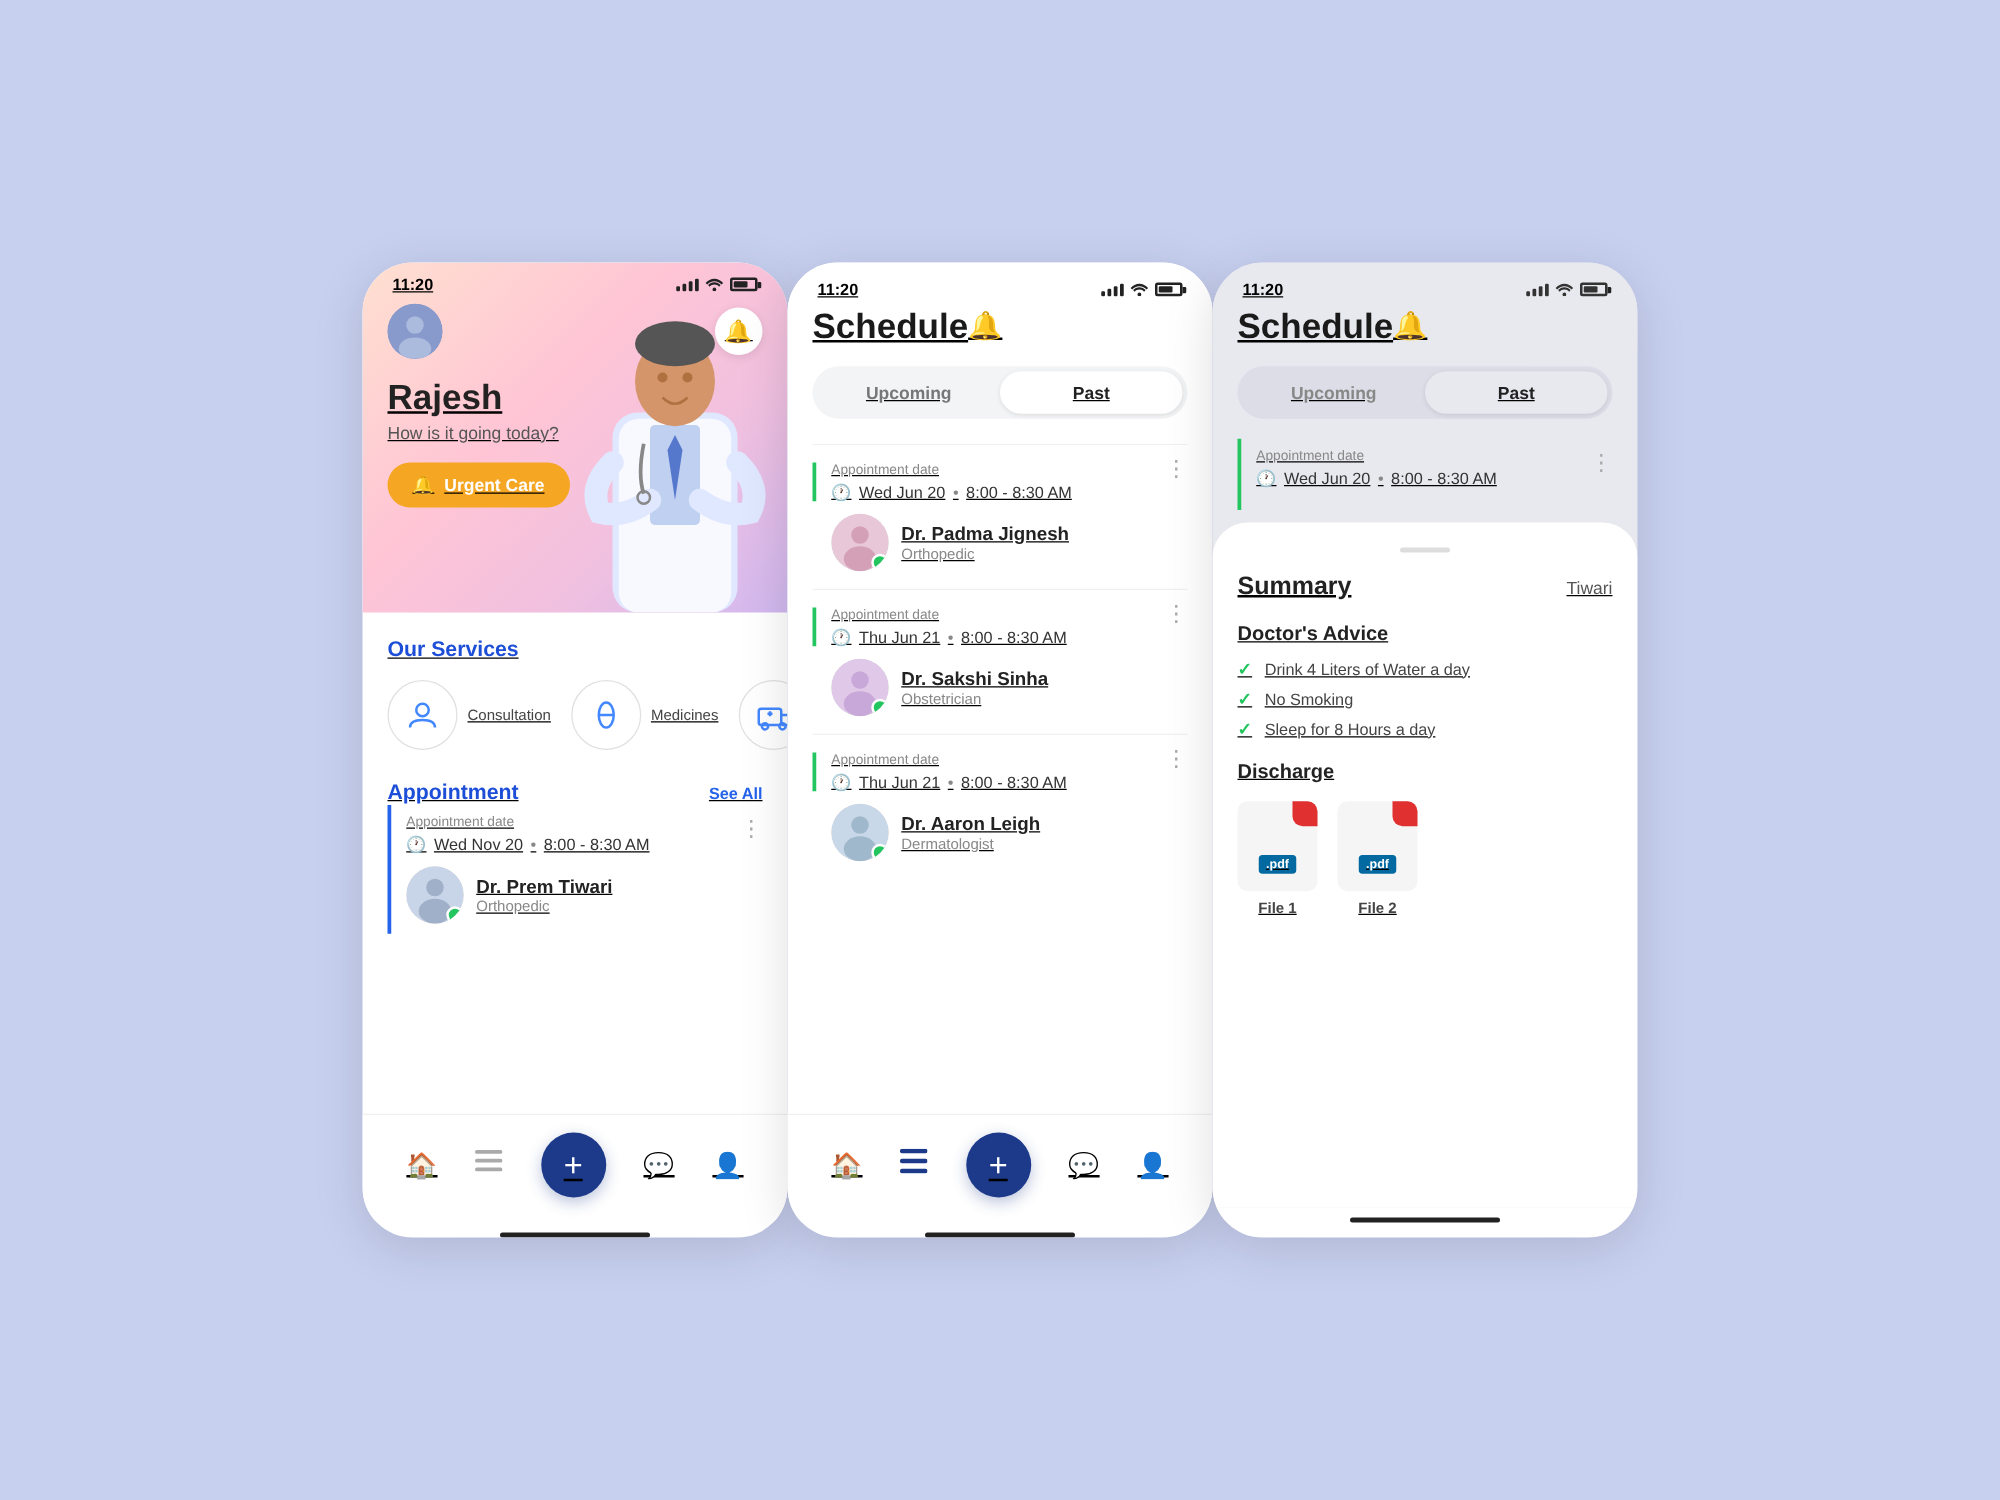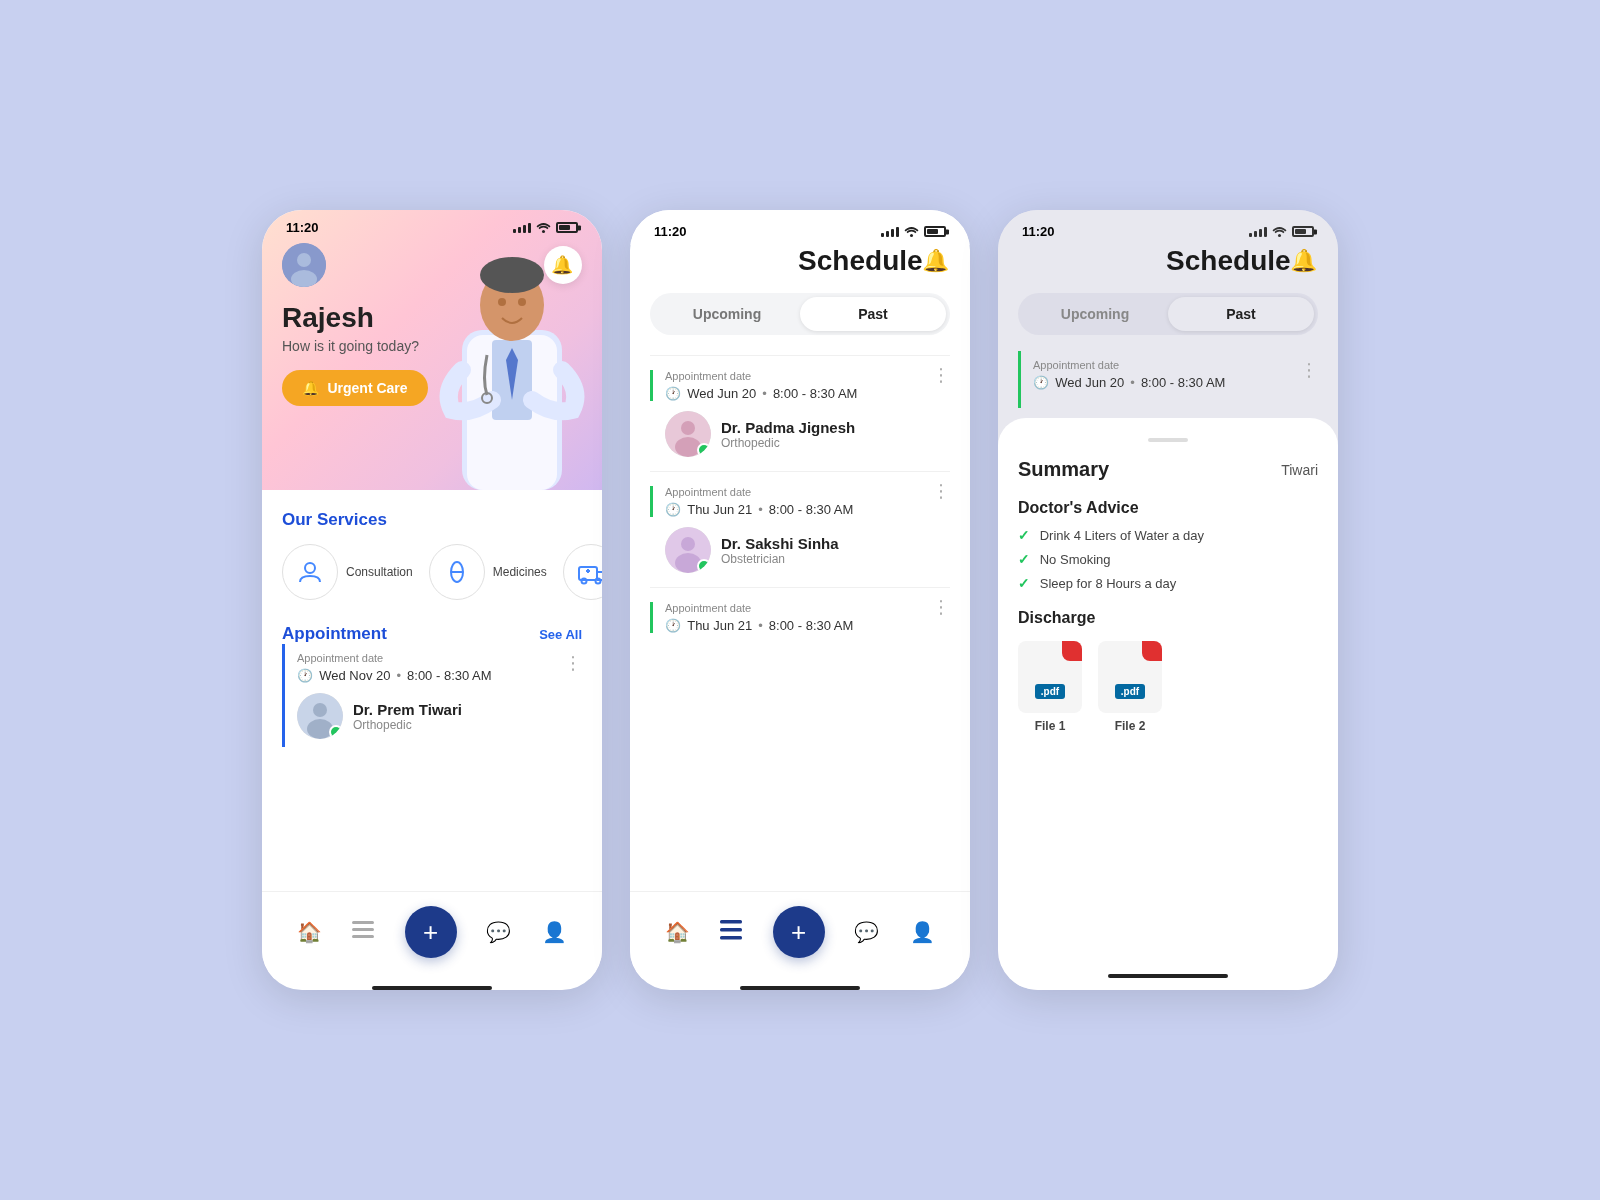--- a/index.html
+++ b/index.html
@@ -7,23 +7,23 @@
       background: #c8d0f0;
       display: flex;
       justify-content: center;
       align-items: center;
       min-height: 100vh;
       font-family: -apple-system, BlinkMacSystemFont, 'Segoe UI', sans-serif;
       padding: 40px 20px;
     }
     .screens-container {
       display: flex;
-      gap: 28px;
       align-items: flex-start;
       justify-content: center;
+      text-decoration: underline;
     }
     .phone {
       background: #fff;
       border-radius: 40px;
       width: 340px;
       min-height: 780px;
       overflow: hidden;
       box-shadow: 0 8px 40px rgba(0,0,0,0.13);
       position: relative;
       display: flex;
@@ -197,21 +197,21 @@
     }
     .nav-active-line {
       width: 120px; height: 4px;
       background: #222;
       border-radius: 2px;
       margin: 8px auto 0;
     }
 
     
     .screen2-body { padding: 0 20px; flex: 1; overflow: hidden; }
-    .schedule-header { padding: 0 20px; display: flex; justify-content: flex-end; align-items: center; margin-bottom: 16px; }
+    .schedule-header { padding: 0 20px; display: flex; justify-content: flex-start; align-items: center; margin-bottom: 16px; }
     .schedule-title { font-size: 28px; font-weight: 800; color: #1a1a1a; }
     .tab-row {
       display: flex;
       background: #f3f4f6;
       border-radius: 28px;
       padding: 4px;
       margin: 0 20px 20px;
     }
     .tab-btn {
       flex: 1; padding: 9px 0;
@@ -543,20 +543,34 @@
           <div class="appt-item-inner">
             <span class="three-dots">⋮</span>
             <p class="appt-date-label">Appointment date</p>
             <div class="appt-time-row">
               <span>🕐</span>
               <span>Thu Jun 21</span>
               <span class="dot">•</span>
               <span>8:00 - 8:30 AM</span>
             </div>
           </div>
+          <div class="doc-row" style="padding-left:15px; margin-top: 8px;">
+            <div class="doc-avatar">
+              <svg width="46" height="46" viewBox="0 0 46 46">
+                <circle cx="23" cy="23" r="23" fill="#c8d8e8"></circle>
+                <circle cx="23" cy="17" r="7" fill="#a0b8cc"></circle>
+                <ellipse cx="23" cy="36" rx="13" ry="10" fill="#a0b8cc"></ellipse>
+              </svg>
+              <div class="online-dot"></div>
+            </div>
+            <div class="doc-info">
+              <h4>Dr. Aaron Leigh</h4>
+              <p>Dermatologist</p>
+            </div>
+          </div>
         </div>
 
       </div>
     </div>
 
     <div class="bottom-nav">
       <span class="nav-icon">🏠</span>
       <span class="nav-icon active">
         <svg width="22" height="20" viewBox="0 0 22 20">
           <rect x="0" y="0" width="22" height="3.5" rx="1.5" fill="#1d3a8a"></rect>

